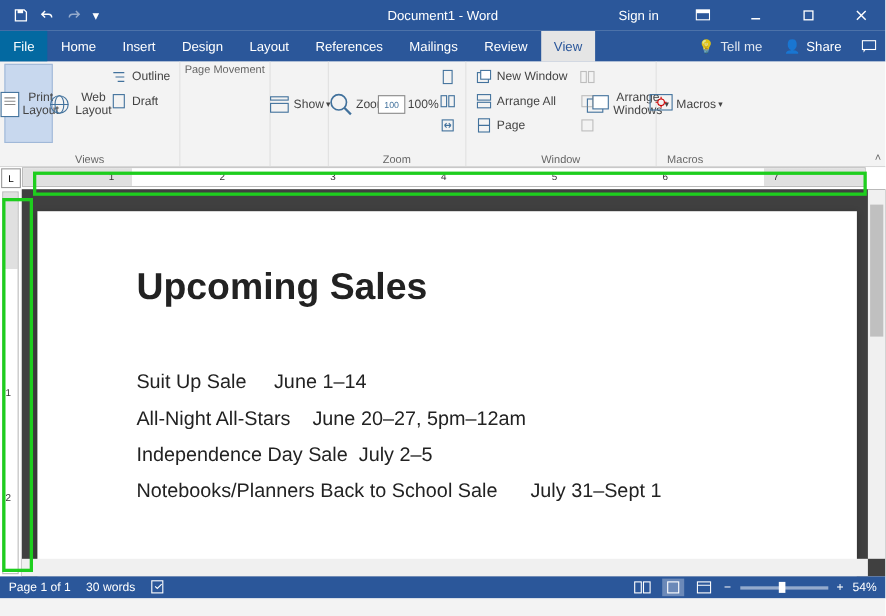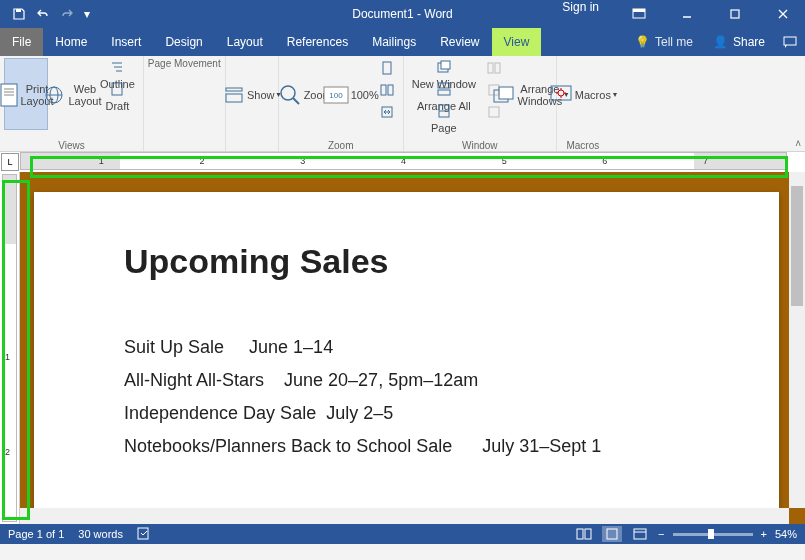--- a/index.html
+++ b/index.html
@@ -3,57 +3,57 @@
 <meta charset="utf-8">
 <style>
 * { box-sizing: border-box; margin: 0; padding: 0; font-family: "Segoe UI", sans-serif; }
 body { width: 805px; height: 560px; overflow: hidden; background: #fff; position: relative; }
 
 .titlebar { height: 28px; background: #2b579a; color: #fff; display: flex; align-items: center; font-size: 12px; position: relative; }
 .qat { display: flex; align-items: center; gap: 2px; padding-left: 8px; }
 .qat-btn { width: 22px; height: 22px; display: flex; align-items: center; justify-content: center; cursor: pointer; }
 .qat-btn svg { fill: #fff; }
 .title-center { position: absolute; left: 50%; transform: translateX(-50%); }
-.title-right { margin-left: auto; display: flex; gap: 4px; }
+.title-right { margin-left: auto; display: flex; align-items: center; gap: 4px; }
 .sys-btn { height: 28px; width: 44px; display: flex; align-items: center; justify-content: center; cursor: pointer; }
 .signin { padding: 0 14px; font-size: 12px; }
 
 .tabbar { height: 28px; background: #2b579a; display: flex; align-items: stretch; color: #fff; font-size: 12px; }
 .tab { padding: 0 12px; display: flex; align-items: center; cursor: pointer; }
-.tab.file { background: #737373; }
-.tab.active { background: #bef264; color: #2b579a; }
+.tab.file { background: #0369a1; }
+.tab.active { background: #e5e5e5; color: #2b579a; }
 .tab-spacer { flex: 1; }
 .tellme { display: flex; align-items: center; gap: 5px; padding: 0 10px; opacity: 0.85; }
 .share { display: flex; align-items: center; gap: 5px; padding: 0 10px; }
 
 .ribbon { height: 96px; background: #f3f3f3; border-bottom: 1px solid #d4d4d4; display: flex; position: relative; }
 .rgroup { display: flex; flex-direction: column; border-right: 1px solid #e0e0e0; padding: 2px 4px 0; }
 .rgroup-body { flex: 1; display: flex; align-items: flex-start; gap: 2px; }
 .rgroup-label { font-size: 10px; color: #666; text-align: center; padding-bottom: 0; }
 .bigbtn { display: flex; flex-direction: row; align-items: center; justify-content: center; width: 44px; height: 72px; font-size: 11px; color: #444; cursor: pointer; text-align: center; line-height: 1.1; gap: 2px; padding-top: 2px; }
 .bigbtn.active { background: #c8d8ee; border: 1px solid #a0b8d8; }
 .bigbtn .ico { width: 28px; height: 28px; display: flex; align-items: center; justify-content: center; }
 .stackcol { display: flex; flex-direction: column; gap: 2px; padding-top: 2px; }
-.smbtn { display: flex; align-items: center; gap: 4px; font-size: 11px; color: #444; height: 20px; padding: 0 4px; cursor: pointer; white-space: nowrap; flex-direction: column; }
+.smbtn { display: flex; align-items: center; gap: 4px; font-size: 11px; color: #444; height: 20px; padding: 0 4px; cursor: pointer; white-space: nowrap; }
 .smbtn .sico { width: 16px; height: 16px; display: flex; align-items: center; justify-content: center; }
 
 .rulerbar { height: 20px; background: #fff; display: flex; position: relative; }
 .tabsel { width: 18px; height: 18px; border: 1px solid #999; margin: 1px; font-size: 9px; display: flex; align-items: center; justify-content: center; }
 .hruler { flex: 1; height: 18px; background: #fff; position: relative; border: 1px solid #bbb; margin-right: 18px; }
 .hruler-inner { position: absolute; inset: 0; background: linear-gradient(to right, #e0e0e0 0, #e0e0e0 13%, #fff 13%, #fff 88%, #e0e0e0 88%); }
 .ruler-nums { position: absolute; inset: 0; display: flex; justify-content: space-around; align-items: center; font-size: 9px; color: #333; padding: 0 30px; }
 
 .highlight-h { position: absolute; border: 3px solid #1ece1e; pointer-events: none; z-index: 50; }
 .highlight-v { position: absolute; border: 3px solid #1ece1e; pointer-events: none; z-index: 50; }
 
 .workarea { position: absolute; top: 172px; bottom: 36px; left: 0; right: 0; display: flex; }
 .vruler { width: 20px; background: #fff; border-right: 1px solid #ccc; position: relative; }
 .vruler-inner { position: absolute; inset: 2px 2px 2px 2px; background: linear-gradient(to bottom, #e0e0e0 0, #e0e0e0 20%, #fff 20%); border: 1px solid #bbb; }
 .vnum { position: absolute; font-size: 9px; color: #333; left: 5px; }
-.docbg { flex: 1; background: #a16207; overflow: hidden; position: relative; }
+.docbg { flex: 1; background: #404040; overflow: hidden; position: relative; }
 .page { position: absolute; left: 14px; right: 26px; top: 20px; background: #fff; box-shadow: 0 2px 6px rgba(0,0,0,0.3); padding: 50px 90px 20px; height: 500px; }
 .doctitle { font-family: "Segoe UI Semibold", sans-serif; font-size: 34px; font-weight: 700; color: #222; margin-bottom: 56px; }
 .docline { font-size: 18px; color: #222; margin-bottom: 12px; white-space: pre; }
 .vscroll { position: absolute; right: 0; top: 0; bottom: 16px; width: 16px; background: #f0f0f0; }
 .vscroll-thumb { position: absolute; left: 2px; right: 2px; top: 14px; height: 120px; background: #c0c0c0; }
 .hscroll { position: absolute; left: 0; right: 16px; bottom: 0; height: 16px; background: #f0f0f0; }
 
 .statusbar { position: absolute; bottom: 16px; left: 0; right: 0; height: 20px; background: #2b579a; color: #fff; font-size: 11px; display: flex; align-items: center; padding: 0 8px; gap: 14px; }
 .statusbar .right { margin-left: auto; display: flex; align-items: center; gap: 8px; }
 .viewbtn { width: 20px; height: 16px; display: flex; align-items: center; justify-content: center; cursor: pointer; }

